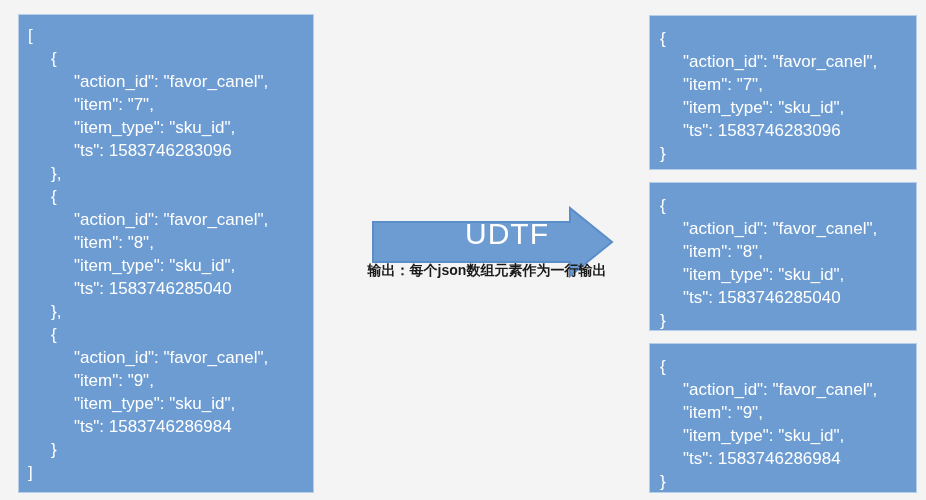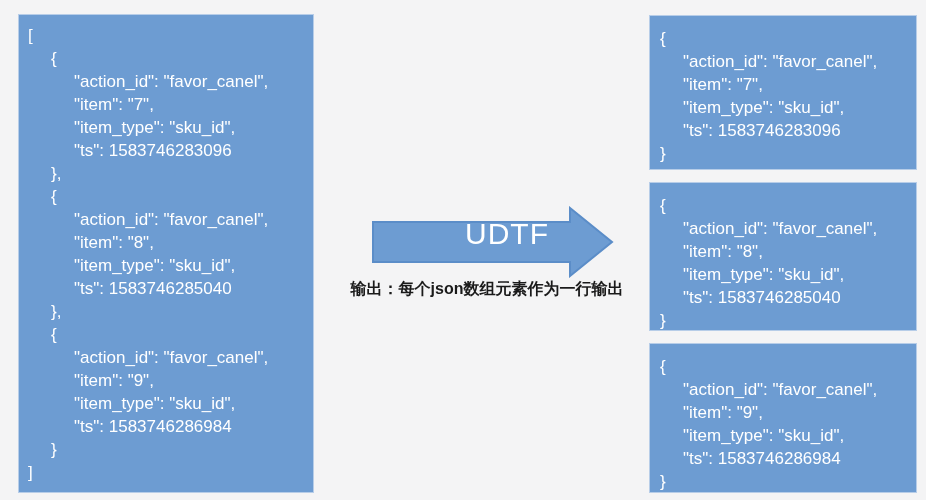--- a/index.html
+++ b/index.html
@@ -27,21 +27,21 @@
   .left-panel{left:18px;top:14px;width:296px;height:479px;padding:9px 0 0 9px;}
   .out-box{left:649px;width:268px;padding:11px 0 0 10px;}
   #out0{top:15px;height:155px;}
   #out1{top:182px;height:149px;}
   #out2{top:343px;height:150px;}
   .flow-label{
     position:absolute;color:var(--label-text);font-weight:bold;
     font-size:19px;text-align:center;white-space:nowrap;
   }
   .input-label{left:340px;top:184px;width:295px;}
-  .output-label{left:322px;top:279px;width:330px;font-size:16px;}
+  .output-label{left:322px;top:262px;width:330px;font-size:14px;}
   .arrow-svg{position:absolute;left:372px;top:206px;width:242px;height:72px;}
   .arrow-svg polygon{fill:var(--panel-fill);stroke:var(--arrow-border);stroke-width:2;stroke-linejoin:miter;}
   .arrow-label{
     position:absolute;left:372px;top:222px;width:198px;height:24px;
     display:flex;align-items:center;justify-content:center;
     color:var(--panel-text);font-size:30px;letter-spacing:1px;margin-left:36px;
   }
 </style>
 </head>
 <body>

